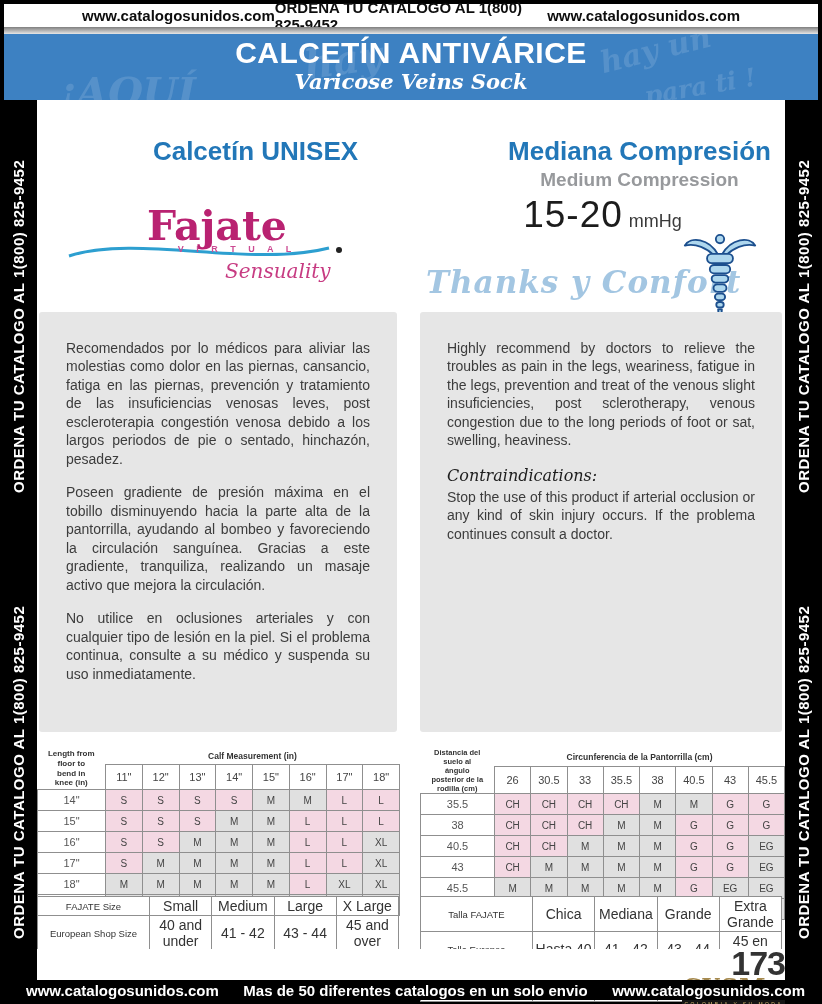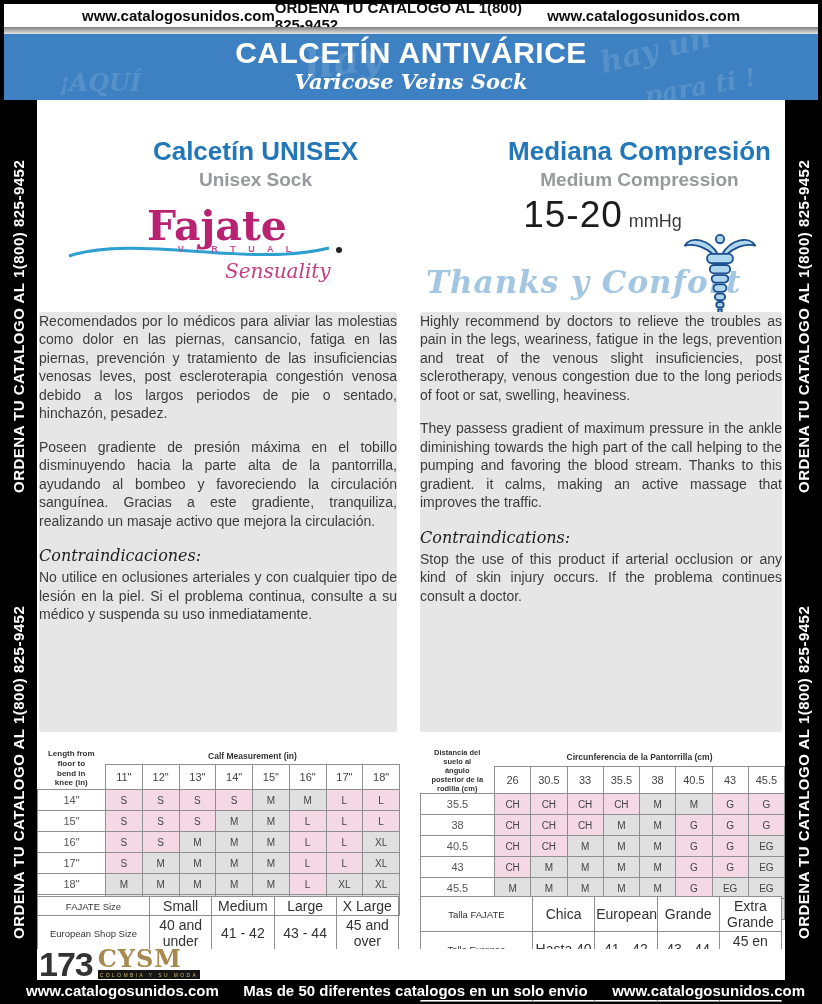--- a/index.html
+++ b/index.html
@@ -15,21 +15,21 @@
 
   
   .banner{position:absolute;top:34px;left:4px;right:4px;height:66px;
           background:var(--banner-blue,#3d81c2);text-align:center;color:#fff;overflow:hidden;}
   .banner-title{font-size:30px;font-weight:bold;line-height:32px;margin-top:3px;letter-spacing:.5px;}
   .banner-subtitle{font-family:"DejaVu Serif",serif;font-style:italic;font-weight:bold;
                    font-size:21px;line-height:26px;}
   .banner-wm{position:absolute;font-family:"DejaVu Serif",serif;font-style:italic;font-weight:bold;
              color:#fff;opacity:.13;white-space:nowrap;pointer-events:none;}
   .wm0{left:300px;top:2px;font-size:40px;transform:rotate(-8deg);}
-  .wm1{left:55px;top:34px;font-size:24px;text-align:center;}
+  .wm1{left:55px;top:34px;font-size:40px;text-align:center;}
   .wm2{left:595px;top:-2px;font-size:30px;transform:rotate(-14deg);}
   .wm3{left:640px;top:38px;font-size:25px;transform:rotate(-10deg);}
 
   
   .vtext{position:absolute;writing-mode:vertical-rl;transform:rotate(180deg);
          color:#fff;font-weight:bold;font-size:15px;letter-spacing:.5px;
          height:440px;text-align:center;white-space:nowrap;}
   .vt-lt{left:10px;top:106px;} .vt-lb{left:10px;top:552px;}
   .vt-rt{right:10px;top:106px;} .vt-rb{right:10px;top:552px;}
 
@@ -55,21 +55,21 @@
   
   .pressure{position:absolute;top:94px;width:100%;text-align:center;color:#1c1c1c;}
   .pressure-num{font-size:37px;letter-spacing:1px;}
   .pressure-unit{font-size:18px;color:#3a3a3a;margin-left:6px;}
   .slogan-row{position:absolute;top:126px;left:0;width:100%;height:104px;}
   .slogan{position:absolute;left:6px;top:38px;font-family:"DejaVu Serif",serif;font-style:italic;
           font-weight:bold;font-size:31px;color:var(--slogan-blue,#a3c6e2);letter-spacing:1px;}
   .caduceus{position:absolute;right:28px;top:2px;width:74px;height:98px;}
 
   
-  .panel{position:absolute;top:212px;background:#e6e6e6;border-radius:3px;padding:0;
+  .panel{position:absolute;top:212px;background:#e6e6e6;border-radius:3px;padding:27px;
          box-sizing:border-box;height:420px;text-align:justify;font-size:14px;
          line-height:1.32;color:#3c3c3c;overflow:hidden;}
   .col-left .panel{left:2px;width:358px;}
   .col-right .panel{left:0;width:362px;}
   .panel p{margin:0 0 15px;}
   .contra-h{font-family:"DejaVu Serif",serif;font-style:italic;font-weight:normal;
             font-size:16px;color:#1e1e1e;margin:4px 0 2px !important;}
 
   
   .tblwrap{position:absolute;left:0;}
@@ -85,21 +85,21 @@
   .sztbl .rowh{border:1px solid #8f8f8f;font-size:11px;background:#fff;color:#555;}
   .sztbl .cell{border:1px solid #8f8f8f;font-size:10px;height:18px;}
   .pk{background:var(--pink-cell,#f4d8e3);} .gy{background:var(--gray-cell,#e0e0e0);}
   .infotbl{border-collapse:collapse;table-layout:fixed;width:100%;padding-left:44px;}
   .infotbl td{border:1px solid #8f8f8f;text-align:center;font-size:14px;height:16px;
               color:#333;background:#fff;}
   .infotbl .lbl{font-size:9.5px;}
 
   
   .bottom-strip{position:absolute;left:37px;right:37px;bottom:24px;height:30px;background:#fff;
-                display:flex;align-items:flex-end;padding:0 0 1px 2px;}
+                display:flex;align-items:flex-end;padding:0 0 1px 2px;flex-direction:column;}
   .pageno{font-size:34px;font-weight:bold;color:#333;line-height:.85;letter-spacing:-1px;}
   .cysm{display:inline-block;margin-left:5px;}
   .cysm-word{display:block;font-family:"DejaVu Serif",serif;font-weight:bold;font-size:24px;
              line-height:.82;color:var(--gold,#a5894e);letter-spacing:1px;}
   .cysm-tag{display:block;background:#151515;color:#d3b66e;font-size:5px;letter-spacing:2.4px;
             text-align:center;padding:2px 2px 1px;margin-top:1px;}
   .footer{position:absolute;left:4px;right:4px;bottom:4px;height:20px;background:#000;
           display:flex;align-items:center;justify-content:space-between;color:#fff;
           font-weight:bold;font-size:15px;padding:0 13px 0 22px;}
 </style>
@@ -127,35 +127,33 @@
   <div class="vtext vt-lt">ORDENA TU CATALOGO AL 1(800) 825-9452</div>
   <div class="vtext vt-lb">ORDENA TU CATALOGO AL 1(800) 825-9452</div>
   <div class="vtext vt-rt">ORDENA TU CATALOGO AL 1(800) 825-9452</div>
   <div class="vtext vt-rb">ORDENA TU CATALOGO AL 1(800) 825-9452</div>
 
   <div class="content">
 
     <div class="col col-left">
       <div class="col-head">
         <div class="col-title">Calcetín UNISEX</div>
-        <div class="col-sub">Unisex Sock</div>
       </div>
       <div class="fajate">
         <svg class="fajate-swoosh" viewBox="0 0 300 70">
           <path d="M2 40 C70 18 185 52 262 32" fill="none" stroke="#2d9fd0" stroke-width="3"></path>
           <circle cx="272" cy="34" r="3" fill="#222"></circle>
         </svg>
         <div class="fajate-word">Fajate</div>
         <div class="fajate-virtual">V I R T U A L</div>
         <div class="fajate-script">Sensuality</div>
       </div>
       <div class="panel">
         <p>Recomendados por lo médicos para aliviar las molestias como dolor en las piernas, cansancio, fatiga en las piernas, prevención y tratamiento de las insuficiencias venosas leves, post escleroterapia congestión venosa debido a los largos periodos de pie o sentado, hinchazón, pesadez.</p>
         <p>Poseen gradiente de presión máxima en el tobillo disminuyendo hacia la parte alta de la pantorrilla, ayudando al bombeo y favoreciendo la circulación sanguínea. Gracias a este gradiente, tranquiliza, realizando un masaje activo que mejora la circulación.</p>
-        <p class="contra-h">Contraindicaciones:</p>
         <p>No utilice en oclusiones arteriales y con cualquier tipo de lesión en la piel. Si el problema continua, consulte a su médico y suspenda su uso inmediatamente.</p>
       </div>
       <div class="tblwrap" id="tbl-in">
           <table class="sztbl">
             <colgroup>
               <col style="width: 68px;">
               <col>
               <col>
               <col>
               <col>
@@ -304,21 +302,20 @@
             <rect x="31" y="48" width="18" height="8" rx="4"></rect>
             <rect x="33" y="58" width="14" height="8" rx="4"></rect>
             <rect x="34.5" y="68" width="11" height="7" rx="3.5"></rect>
             <rect x="36" y="77" width="8" height="6" rx="3"></rect>
             <path d="M38 85 L42 85 L41 98 L39 98 Z"></path>
           </g>
         </svg>
       </div>
       <div class="panel">
         <p>Highly recommend by doctors to relieve the troubles as pain in the legs, weariness, fatigue in the legs, prevention and treat of the venous slight insuficiencies, post sclerotherapy, venous congestion due to the long periods of foot or sat, swelling, heaviness.</p>
-        <p>They passess gradient of maximum pressure in the ankle diminishing towards the high part of the call helping to the pumping and favoring the blood stream. Thanks to this gradient. it calms, making an active massage that improves the traffic.</p>
         <p class="contra-h">Contraindications:</p>
         <p>Stop the use of this product if arterial occlusion or any kind of skin injury occurs. If the problema continues consult a doctor.</p>
       </div>
       <div class="tblwrap" id="tbl-cm">
           <table class="sztbl">
             <colgroup>
               <col style="width: 74px;">
               <col>
               <col>
               <col>
@@ -418,21 +415,21 @@
               <col style="width: 112px;">
               <col>
               <col>
               <col>
               <col>
             </colgroup>
             <tbody>
               <tr>
                 <td class="lbl">Talla FAJATE</td>
                 <td class="val">Chica</td>
-                <td class="val">European</td>
+                <td class="val">Mediana</td>
                 <td class="val">Grande</td>
                 <td class="val">Extra Grande</td>
               </tr>
               <tr>
                 <td class="lbl">Talla Europea</td>
                 <td class="val">Hasta 40</td>
                 <td class="val">41 - 42</td>
                 <td class="val">43 - 44</td>
                 <td class="val">45 en adelante</td>
               </tr>

